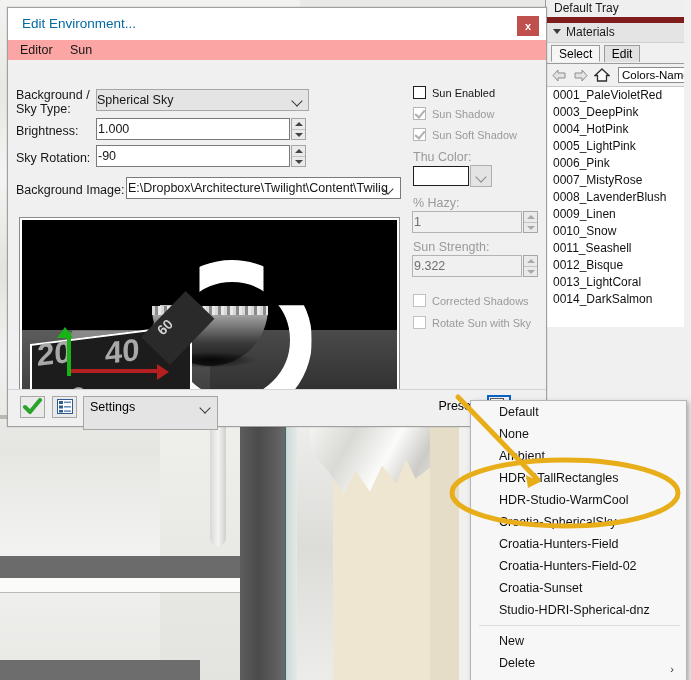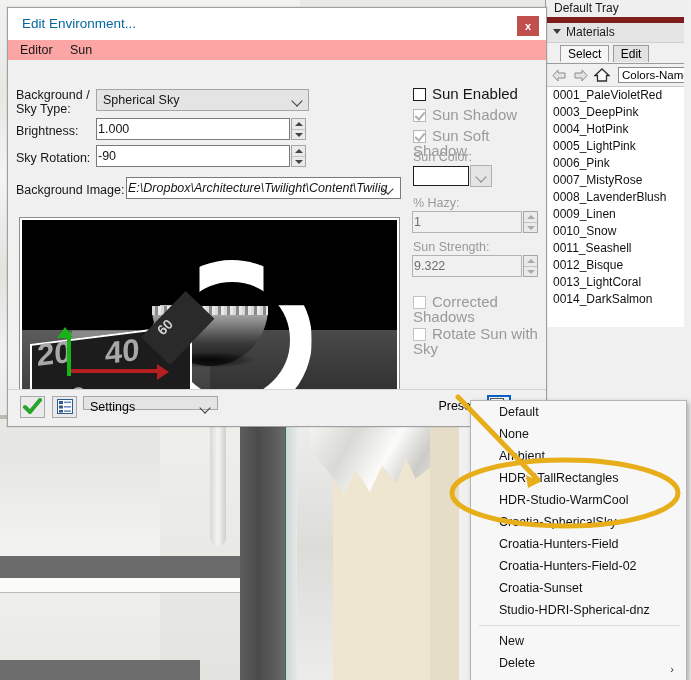--- a/index.html
+++ b/index.html
@@ -45,21 +45,21 @@
     margin-right:5px;margin-bottom:2px;}
   .mat-area{position:relative;height:66px;background:#f0f0f0;padding:5px 0 0 5px;}
   .mat-swatch{position:absolute;left:5px;top:4px;width:62px;height:59px;background:#e3e3e3;
     border:1px solid #9b9b9b;}
   .mat-swatch:after{content:"";position:absolute;right:2px;bottom:2px;width:0;height:0;
     border-left:8px solid transparent;border-bottom:8px solid #b4b4b4;}
   .mat-name{position:absolute;left:75px;top:5px;width:72px;height:17px;background:#fff;
     border:1px solid #8c8c8c;font-size:12px;line-height:16px;padding-left:3px;
     box-sizing:border-box;overflow:hidden;white-space:nowrap;}
   .tabs{position:relative;height:18px;background:#f0f0f0;border-bottom:1px solid #9b9b9b;
-    padding-left:14px;margin-top:2px;}
+    padding-left:5px;margin-top:2px;}
   .tab{display:inline-block;height:17px;line-height:17px;padding:0 7px;font-size:12px;
     border:1px solid #9b9b9b;border-bottom:none;background:#e2e2e2;vertical-align:top;
     box-sizing:border-box;}
   .tab.active{background:#f6f6f6;border-bottom:1px solid #f6f6f6;position:relative;z-index:2;}
   .navrow{height:22px;background:#f0f0f0;display:flex;align-items:center;padding-left:6px;gap:6px;}
   .navrow svg{display:block;}
   .nav-input{flex:1;height:16px;background:#fff;border:1px solid #8c8c8c;font-size:11.5px;
     line-height:14px;padding-left:3px;box-sizing:border-box;overflow:hidden;white-space:nowrap;
     margin-left:2px;margin-right:0;}
   .mat-list{position:relative;height:240px;background:#fff;overflow:hidden;
@@ -80,42 +80,42 @@
   .closebtn{position:absolute;right:7px;top:8px;width:22px;height:20px;background:#c0504d;
     color:#fff;font-size:11px;line-height:20px;text-align:center;cursor:default;font-weight:bold;}
   .menubar{height:20px;background:#fca5a5;padding-left:12px;}
   .menubar span{display:inline-block;font-size:12.5px;line-height:20px;margin-right:14px;color:#161616;}
 
   .body{position:relative;height:364px;background:#f0f0f0;}
   .lbl{position:absolute;font-size:12.5px;color:#161616;line-height:14px;}
   .lbl.dis{color:#9a9a9a;}
 
   .combo{position:absolute;background:#e4e4e4;border:1px solid #a6a6a6;box-sizing:border-box;
-    font-size:12.5px;color:#161616;line-height:20px;padding-left:6px;overflow:hidden;
+    font-size:12.5px;color:#161616;line-height:20px;overflow:hidden;
     white-space:nowrap;}
   .combo .chev{position:absolute;right:7px;top:7px;width:7px;height:7px;
     border-right:1.6px solid #3c3c3c;border-bottom:1.6px solid #3c3c3c;transform:rotate(45deg);}
   .txtbox{position:absolute;background:#fff;border:1px solid #7a7a7a;box-sizing:border-box;
     font-size:12.5px;color:#161616;line-height:20px;padding-left:1px;overflow:hidden;
     white-space:nowrap;}
   .txtbox.dis{background:#f0f0f0;border-color:#b3b3b3;color:#6e6e6e;}
   .txtbox.whitecombo{background:#fff;border:1px solid #7a7a7a;}
 
   .spin{position:absolute;width:15px;border:1px solid #a6a6a6;box-sizing:border-box;
     background:#eaeaea;}
   .spin .half{height:50%;position:relative;}
   .spin .half+.half{border-top:1px solid #c3c3c3;}
   .spin .up{position:absolute;left:50%;top:50%;margin-left:-4px;margin-top:-2px;width:0;height:0;
     border-left:4px solid transparent;border-right:4px solid transparent;border-bottom:4px solid #444;}
   .spin .dn{position:absolute;left:50%;top:50%;margin-left:-4px;margin-top:-2px;width:0;height:0;
     border-left:4px solid transparent;border-right:4px solid transparent;border-top:4px solid #444;}
   .spin.dis .up{border-bottom-color:#a9a9a9;}
   .spin.dis .dn{border-top-color:#a9a9a9;}
 
-  .cbrow{position:absolute;font-size:15px;line-height:15px;color:#161616;}
+  .cbrow{position:absolute;font-size:11px;line-height:15px;color:#161616;}
   .cbrow .box{display:inline-block;width:13px;height:13px;border:1.5px solid #1d1d1d;
     background:#fff;vertical-align:-2px;margin-right:6px;box-sizing:border-box;}
   .cbrow.dis{color:#9a9a9a;}
   .cbrow.dis .box{border-color:#b6b6b6;}
   .cbrow .box.ck{position:relative;}
   .cbrow .box.ck:after{content:"";position:absolute;left:3px;top:0px;width:4px;height:8px;
     border-right:2px solid #b0b0b0;border-bottom:2px solid #b0b0b0;transform:rotate(40deg);}
   .cbrow.unck-dis .box{border-color:#c2c2c2;}
 
   .colorswatch{position:absolute;width:56px;height:20px;background:#fff;border:1.5px solid #1d1d1d;
@@ -156,21 +156,21 @@
     border-right:8px solid transparent;border-bottom:11px solid #17b317;}
   .pv-axR{position:absolute;left:13%;top:81%;width:90px;height:4px;background:#b51f1f;}
   .pv-axRh{position:absolute;left:36%;top:78.2%;width:0;height:0;border-top:8px solid transparent;
     border-bottom:8px solid transparent;border-left:12px solid #b51f1f;}
 
   
   .footer{position:absolute;left:0;bottom:0;width:100%;height:34px;background:#f0f0f0;
     border-top:1px solid #d4d4d4;}
   .btn-sq{position:absolute;width:25px;height:22px;background:#eaeaea;border:1px solid #a8a8a8;
     box-sizing:border-box;}
-  .settings-combo{position:absolute;left:75px;top:6px;width:135px;height:14px;background:#e4e4e4;
+  .settings-combo{position:absolute;left:75px;top:6px;width:135px;height:34px;background:#e4e4e4;
     border:1px solid #a6a6a6;box-sizing:border-box;font-size:12.5px;line-height:20px;
     padding-left:6px;}
   .settings-combo .chev{position:absolute;right:8px;top:7px;width:7px;height:7px;
     border-right:1.6px solid #3c3c3c;border-bottom:1.6px solid #3c3c3c;transform:rotate(45deg);}
   .preset-lbl{position:absolute;right:68px;top:9px;font-size:12.5px;}
   .preset-btn{position:absolute;right:35px;top:5px;width:24px;height:22px;background:#f2f2f2;
     border:2px solid #0a62c7;box-sizing:border-box;}
 
   
   #menu{position:absolute;left:470px;top:400px;width:215px;height:280px;background:#f7f7f7;
@@ -295,21 +295,21 @@
     <div class="spin" style="left:283px;top:85px;height:22px;">
       <div class="half">
           <i class="up"></i>
         </div>
       <div class="half">
           <i class="dn"></i>
         </div>
     </div>
 
     <div class="lbl" style="left:8px;top:123px;">Background Image:</div>
-    <div class="txtbox whitecombo" style="left:118px;top:117px;width:275px;height:22px;font-style:italic;">
+    <div class="txtbox whitecombo" style="left:118px;top:117px;width:275px;height:22px;">
       <span>E:\Dropbox\Architecture\Twilight\Content\Twilig</span>
       <i class="chev" style="position:absolute;right:8px;top:7px;width:7px;height:7px;border-right:1.6px solid #3c3c3c;border-bottom:1.6px solid #3c3c3c;transform:rotate(45deg);"></i>
     </div>
 
     <div class="preview" style="top:157px;">
       <div class="pv-in">
         <div class="pv-floor"></div>
           <div class="pv-floorR"></div>
           <div class="pv-beam"></div>
         <div class="pv-ring"></div>
@@ -332,21 +332,21 @@
     <div class="cbrow" style="left:405px;top:26px;">
       <span class="box"></span><span>Sun Enabled</span>
     </div>
     <div class="cbrow dis" style="left:405px;top:47px;">
       <span class="box ck"></span><span>Sun Shadow</span>
     </div>
     <div class="cbrow dis" style="left:405px;top:68px;">
       <span class="box ck"></span><span>Sun Soft Shadow</span>
     </div>
 
-    <div class="lbl dis" style="left:405px;top:90px;">Sun Color:</div>
+    <div class="lbl dis" style="left:405px;top:90px;">Thu Color:</div>
     <div class="colorswatch" style="left:405px;top:106px;"></div>
     <div class="colorbtn" style="left:462px;top:105px;">
         <i class="chev"></i>
       </div>
 
     <div class="lbl dis" style="left:405px;top:136px;">% Hazy:</div>
     <div class="txtbox dis" style="left:404px;top:151px;width:110px;height:22px;">1</div>
     <div class="spin dis" style="left:515px;top:151px;height:22px;">
       <div class="half">
           <i class="up"></i>
@@ -363,21 +363,21 @@
           <i class="up"></i>
         </div>
       <div class="half">
           <i class="dn"></i>
         </div>
     </div>
 
     <div class="cbrow dis unck-dis" style="left:405px;top:234px;">
       <span class="box"></span><span>Corrected Shadows</span>
     </div>
-    <div class="cbrow dis unck-dis" style="left:405px;top:256px;margin-top:10px;">
+    <div class="cbrow dis unck-dis" style="left:405px;top:256px;">
       <span class="box"></span><span>Rotate Sun with Sky</span>
     </div>
 
     <div class="footer">
       <div class="btn-sq" style="left:12px;top:6px;">
         <span>
           <svg width="21" height="18" viewBox="0 0 21 18" style="display:block;margin:1px auto;">
               <path d="M3 9 L8 14 L18 2" stroke="#2aa32a" stroke-width="4" fill="none" stroke-linecap="round" stroke-linejoin="round"></path>
             </svg>
         </span>

